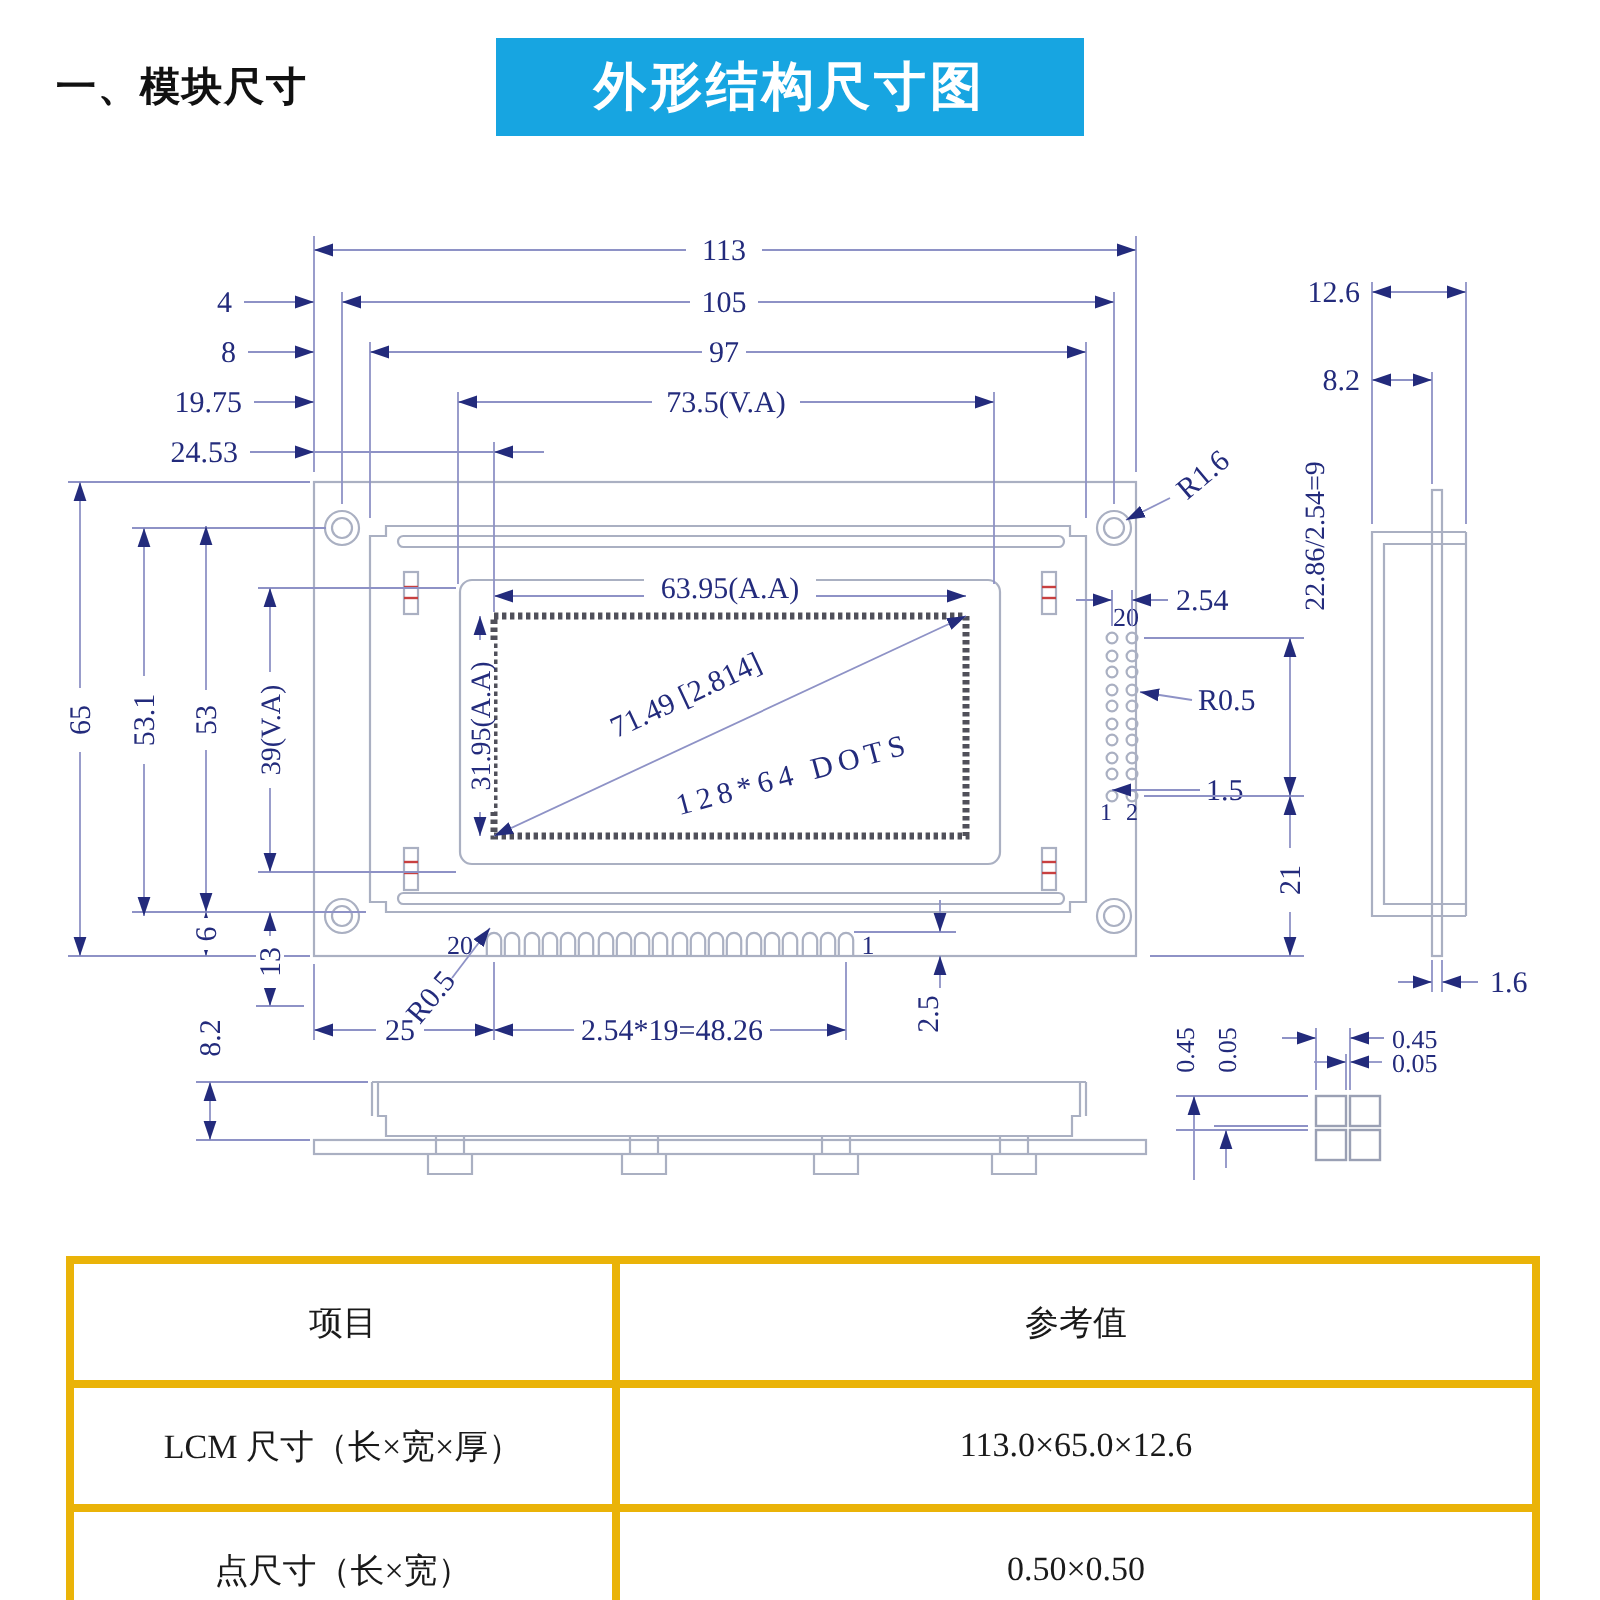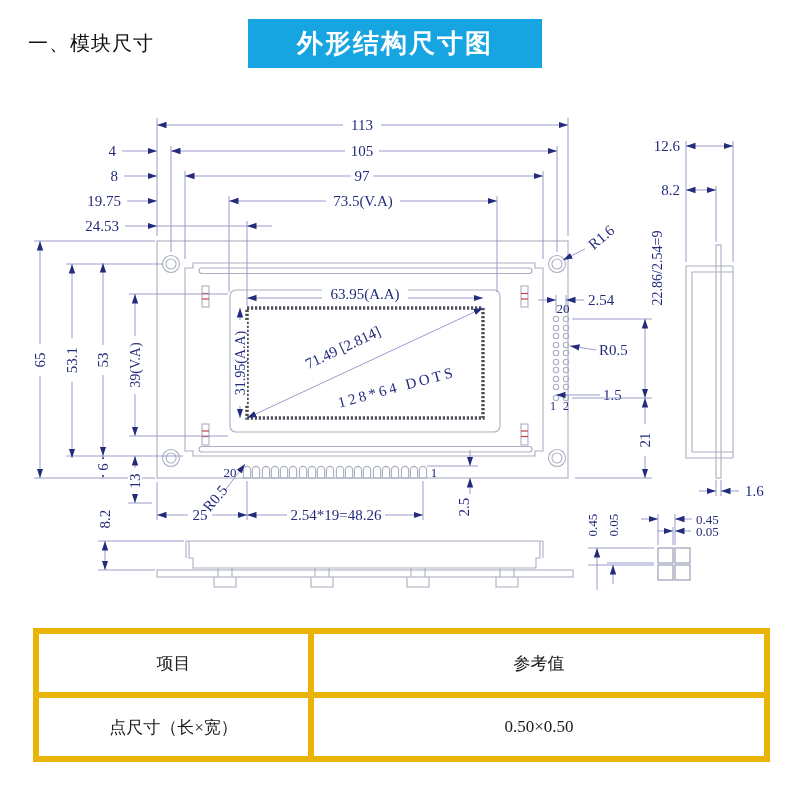--- a/index.html
+++ b/index.html
@@ -1,36 +1,36 @@
 <!DOCTYPE html>
 <html><head>
 <meta charset="utf-8">
 <style>
   html,body{margin:0;padding:0;background:#fff;}
   #page{position:relative;width:800px;height:800px;background:#fff;overflow:hidden;
         font-family:"Liberation Sans",sans-serif;}
-  #section-title{position:absolute;left:28px;top:30px;font-size:20px;font-weight:normal;
+  #section-title{position:absolute;left:28px;top:30px;font-size:20px;font-weight:bold;
         color:#111;letter-spacing:1px;font-family:"Liberation Serif",serif;}
   #banner{position:absolute;left:248px;top:19px;width:294px;height:49px;
         display:flex;align-items:center;justify-content:center;}
   #banner span{color:#fff;font-size:26px;font-weight:bold;letter-spacing:2px;}
   svg{position:absolute;left:0;top:0;}
   svg text{font-family:"Liberation Serif",serif;fill:#232b7c;}
   .out{stroke:#aab0c2;stroke-width:1.1;fill:none;}
   .dim{stroke:#8e92c6;stroke-width:0.9;fill:none;}
   .red{stroke:#c84040;stroke-width:1.2;}
   .aa{stroke:#50505a;stroke-width:3.5;fill:#fff;stroke-dasharray:2.2 1.8;}
   .wbg{fill:#fff;stroke:none;}
   .t15{font-size:15px;}
   .t14{font-size:14px;}
   .t13{font-size:13px;}
   .t12{font-size:12px;}
   #spec-table{position:absolute;left:33px;top:628px;width:737px;border-collapse:collapse;
         font-family:"Liberation Serif",serif;font-size:17px;color:#1a1a1a;}
-  #spec-table td{border:6px solid #eab308;text-align:center;height:26px;padding:16px;}
+  #spec-table td{border:4px solid #eab308;text-align:center;height:26px;padding:16px;}
   #spec-table{border:2px solid #2a2a2a;}
   #spec-table td.c1{width:237px;}
 </style>
 </head>
 <body>
 
 <div id="page">
 
   <div id="section-title">一、模块尺寸</div>
   <div id="banner" style="background: rgb(23, 165, 225);">
@@ -326,19 +326,23 @@
     </g>
   </svg>
 
   <table id="spec-table">
     <tbody>
         <tr>
       <td class="c1">项目</td>
       <td>参考值</td>
     </tr>
     <tr>
+      <td class="c1">LCM 尺寸（长×宽×厚）</td>
+      <td>113.0×65.0×12.6</td>
+    </tr>
+    <tr>
       <td class="c1">点尺寸（长×宽）</td>
       <td>0.50×0.50</td>
     </tr>
   </tbody>
     </table>
 
 </div>
 
 </body></html>

